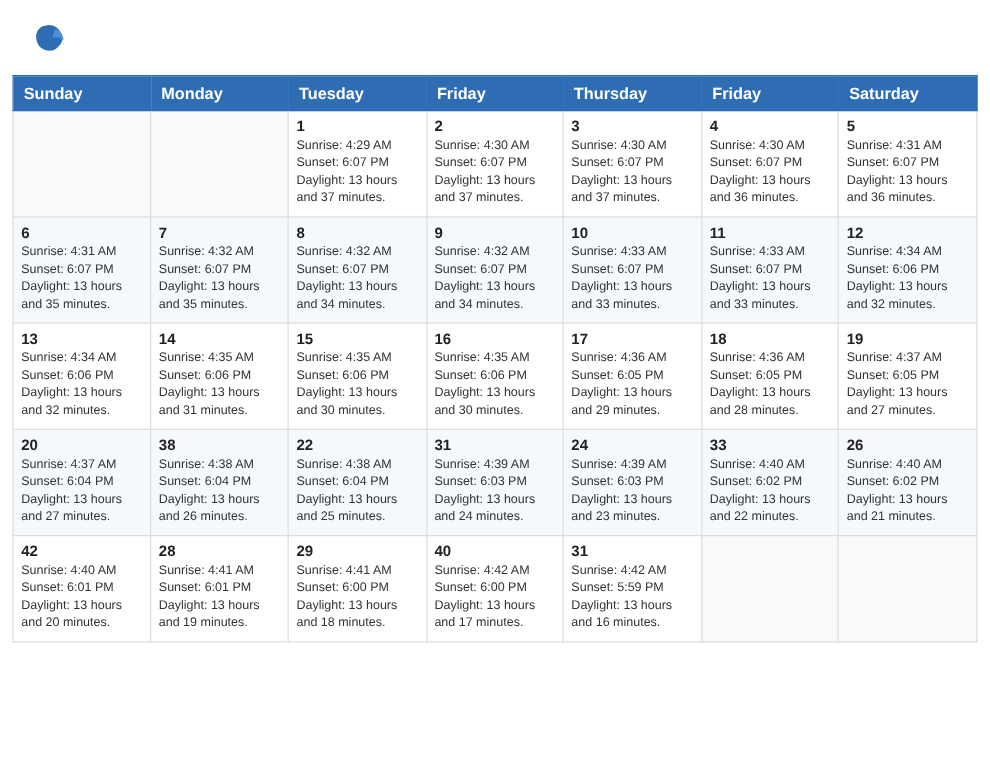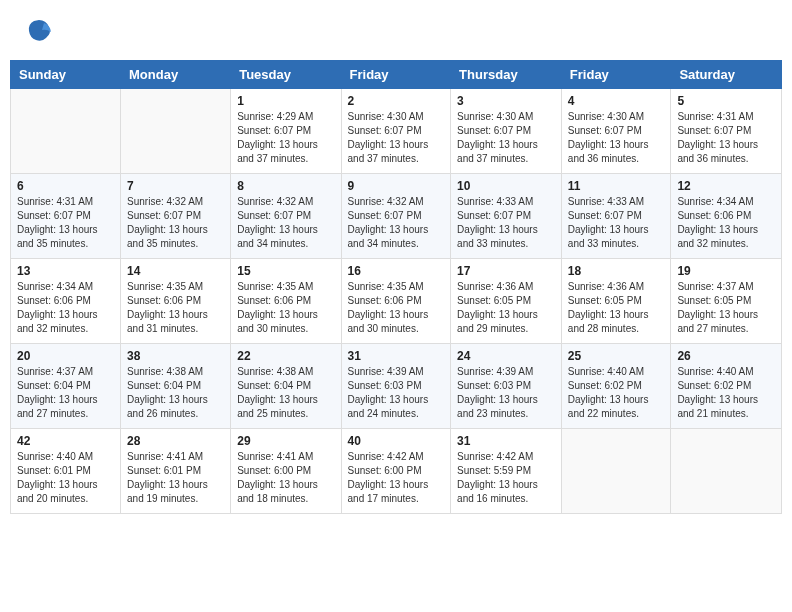--- a/index.html
+++ b/index.html
@@ -302,21 +302,21 @@
 and 24 minutes.</div>
         </td>
         <td>
           <span class="day-num">24</span>
           <div class="day-info" style="white-space: pre-line;">Sunrise: 4:39 AM
 Sunset: 6:03 PM
 Daylight: 13 hours
 and 23 minutes.</div>
         </td>
         <td>
-          <span class="day-num">25</span>
+          <span class="day-num">33</span>
           <div class="day-info" style="white-space: pre-line;">Sunrise: 4:40 AM
 Sunset: 6:02 PM
 Daylight: 13 hours
 and 22 minutes.</div>
         </td>
         <td>
           <span class="day-num">26</span>
           <div class="day-info" style="white-space: pre-line;">Sunrise: 4:40 AM
 Sunset: 6:02 PM
 Daylight: 13 hours

